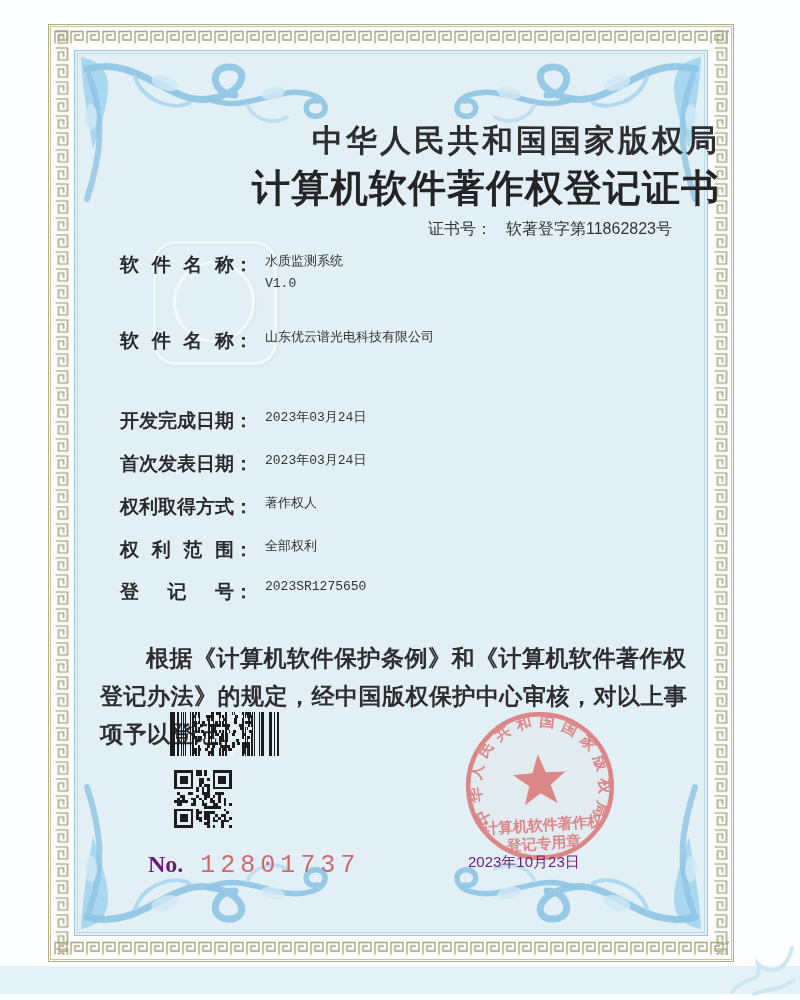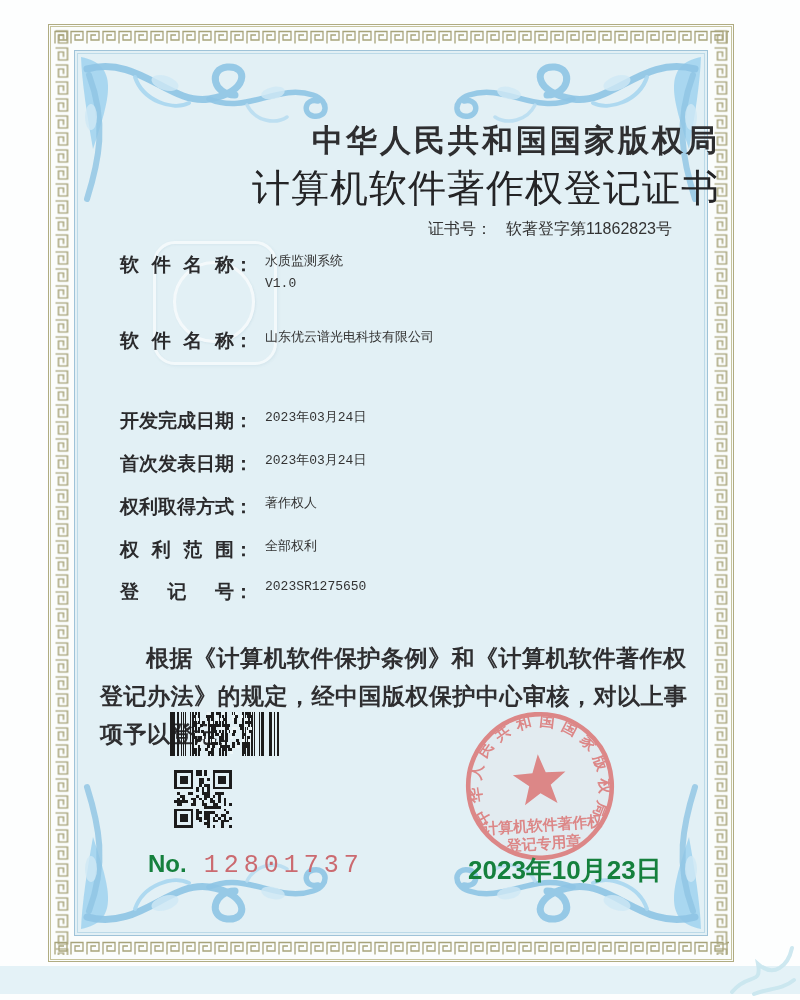--- a/index.html
+++ b/index.html
@@ -45,21 +45,21 @@
     content:"";position:absolute;left:17px;top:17px;width:76px;height:76px;border-radius:50%;
     border:3px solid rgba(255,255,255,0.8);box-shadow:1px 1px 2px rgba(150,185,200,0.25);
   }
 
   
   .abs{position:absolute;}
   .headwrap{left:100px;width:620px;text-align:right;}
   .authority{top:120px;font-family:"Liberation Serif","DejaVu Serif",serif;
     font-size:31px;font-weight:700;letter-spacing:3px;color:#2e2e30;}
   .cert-title{top:163px;font-family:"Liberation Serif","DejaVu Serif",serif;
-    font-size:38px;font-weight:400;letter-spacing:1px;color:#242426;}
+    font-size:38px;font-weight:700;letter-spacing:1px;color:#242426;}
   .certno{top:219px;right:128px;font-size:16px;font-weight:400;color:#333;}
   .certno .lbl{margin-right:14px;}
 
   .row{left:120px;font-size:19px;white-space:nowrap;}
   .r1{top:252px;} .r2{top:328px;} .r3{top:408px;} .r4{top:451px;}
   .r5{top:494px;} .r6{top:537px;} .r7{top:579px;}
   .flabel{font-weight:700;color:#2a2a2c;}
   .jlabel{display:inline-block;width:114px;text-align:justify;text-align-last:justify;vertical-align:top;}
   .colon{font-weight:700;}
   .fvalue{display:inline-block;margin-left:12px;vertical-align:top;
@@ -67,27 +67,27 @@
   .v2{display:block;margin-top:6px;}
   .v2:empty{display:none;}
 
   .statement{left:100px;top:616px;width:604px;font-size:23px;line-height:38px;
     text-indent:2em;font-weight:600;color:#2e2e30;letter-spacing:.5px;}
 
   .barcode{left:170px;top:712px;}
   .qrcode{left:174px;top:770px;}
 
   .serial{left:148px;top:850px;font-size:24px;}
-  .serial .no{font-family:Liberation Sans, sans-serif;font-weight:700;color:#15803d;}
+  .serial .no{font-family:Liberation Serif, serif;font-weight:700;color:#701a75;}
   .serial .num{font-family:"Liberation Mono","DejaVu Sans Mono",monospace;
     color:#cb6a70;letter-spacing:5px;margin-left:17px;font-size:25px;}
 
   .seal{left:458px;top:704px;width:164px;height:164px;transform:rotate(-4deg);z-index:2;}
   .seal text{font-weight:700;fill:#db6f6f;}
-  .issue-date{left:468px;top:853px;font-size:26px;font-weight:700;color:#15803d;z-index:3;}
+  .issue-date{left:468px;top:853px;font-size:15px;font-weight:400;color:#701a75;z-index:3;}
 
   .corner-swirl{right:2px;bottom:2px;}
 </style>
 </head>
 <body>
 
 <svg width="0" height="0" style="position:absolute" aria-hidden="true">
   <defs>
     <pattern id="gkH" patternUnits="userSpaceOnUse" width="16" height="17">
       <path d="M2,14.5 V2.5 H14 V11 H6 V6 H11" fill="none" stroke="#a7a37a" stroke-width="1.3"></path>

